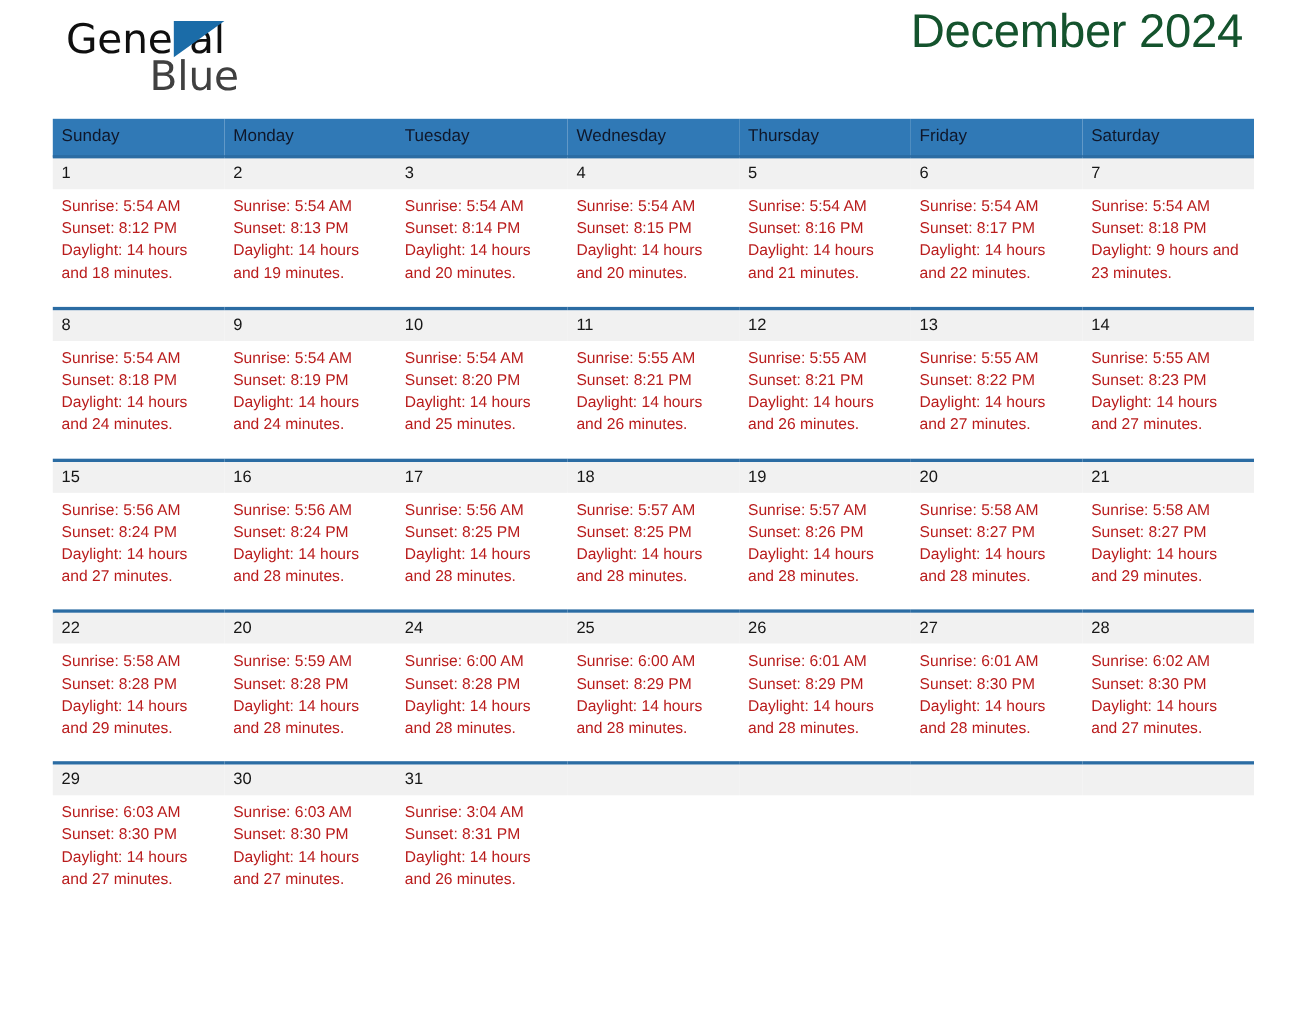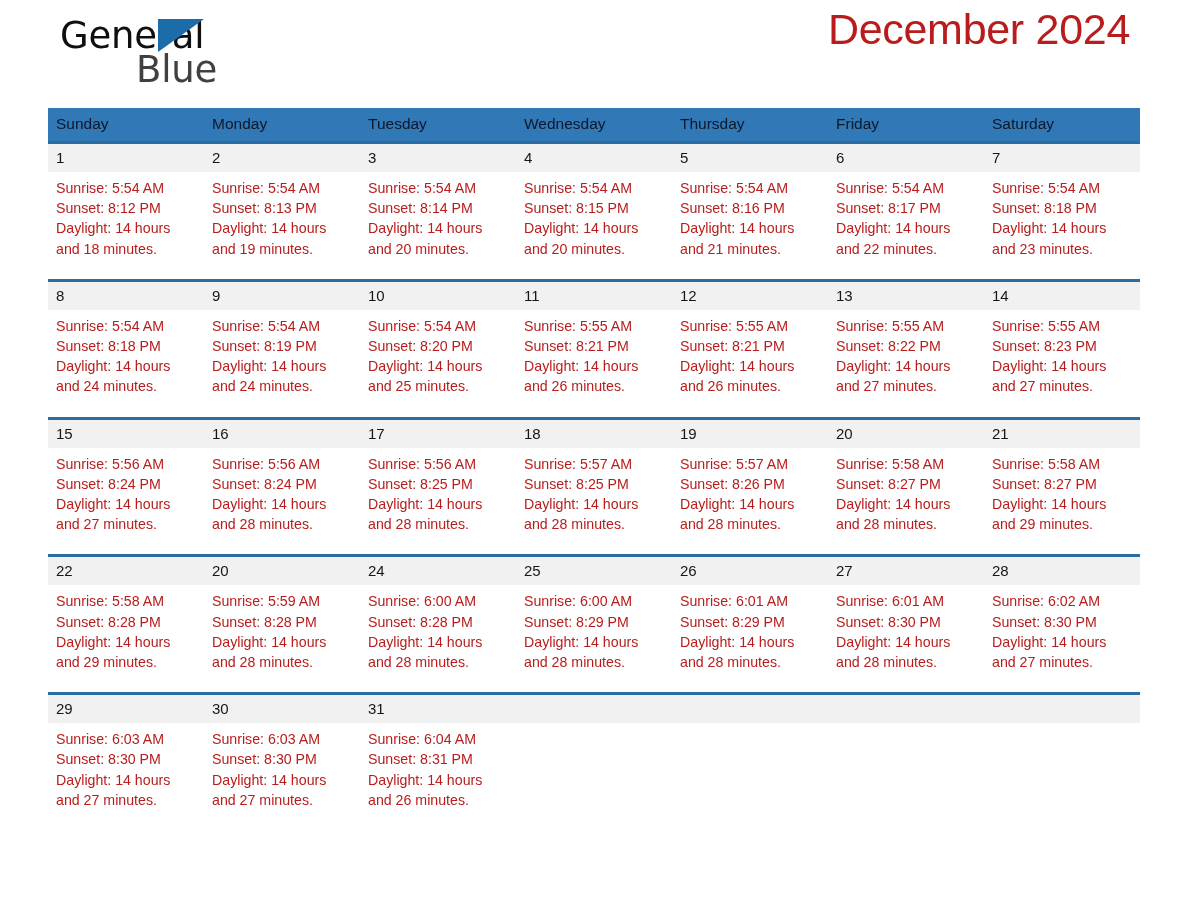--- a/index.html
+++ b/index.html
@@ -65,21 +65,21 @@
   }
   .title-block {
     position: absolute;
     right: 10px;
     top: 6px;
     text-align: right;
   }
   .cal-title {
     font-size: 43px;
     font-weight: 400;
-    color: #b91c1c;
+    color: #14532d;
     line-height: 1.1;
     letter-spacing: -0.3px;
     white-space: nowrap;
   }
   .cal-subtitle {
     margin-top: 16px;
     font-size: 22px;
     font-weight: 400;
     color: #101010;
     white-space: nowrap;
@@ -213,21 +213,21 @@
               <div>Sunrise: 5:54 AM</div>
               <div>Sunset: 8:17 PM</div>
               <div class="daylight">Daylight: 14 hours and 22 minutes.</div>
             </div>
           </td>
           <td>
             <div class="daynum">7</div>
             <div class="details">
               <div>Sunrise: 5:54 AM</div>
               <div>Sunset: 8:18 PM</div>
-              <div class="daylight">Daylight: 14 hours and 23 minutes.</div>
+              <div class="daylight">Daylight: 9 hours and 23 minutes.</div>
             </div>
           </td>
         </tr>
         <tr class="week">
           <td>
             <div class="daynum">8</div>
             <div class="details">
               <div>Sunrise: 5:54 AM</div>
               <div>Sunset: 8:18 PM</div>
               <div class="daylight">Daylight: 14 hours and 24 minutes.</div>
@@ -411,21 +411,21 @@
             <div class="daynum">30</div>
             <div class="details">
               <div>Sunrise: 6:03 AM</div>
               <div>Sunset: 8:30 PM</div>
               <div class="daylight">Daylight: 14 hours and 27 minutes.</div>
             </div>
           </td>
           <td>
             <div class="daynum">31</div>
             <div class="details">
-              <div>Sunrise: 6:04 AM</div>
+              <div>Sunrise: 3:04 AM</div>
               <div>Sunset: 8:31 PM</div>
               <div class="daylight">Daylight: 14 hours and 26 minutes.</div>
             </div>
           </td>
           <td>
             <div class="daynum empty"></div>
           </td>
           <td>
             <div class="daynum empty"></div>
           </td>

